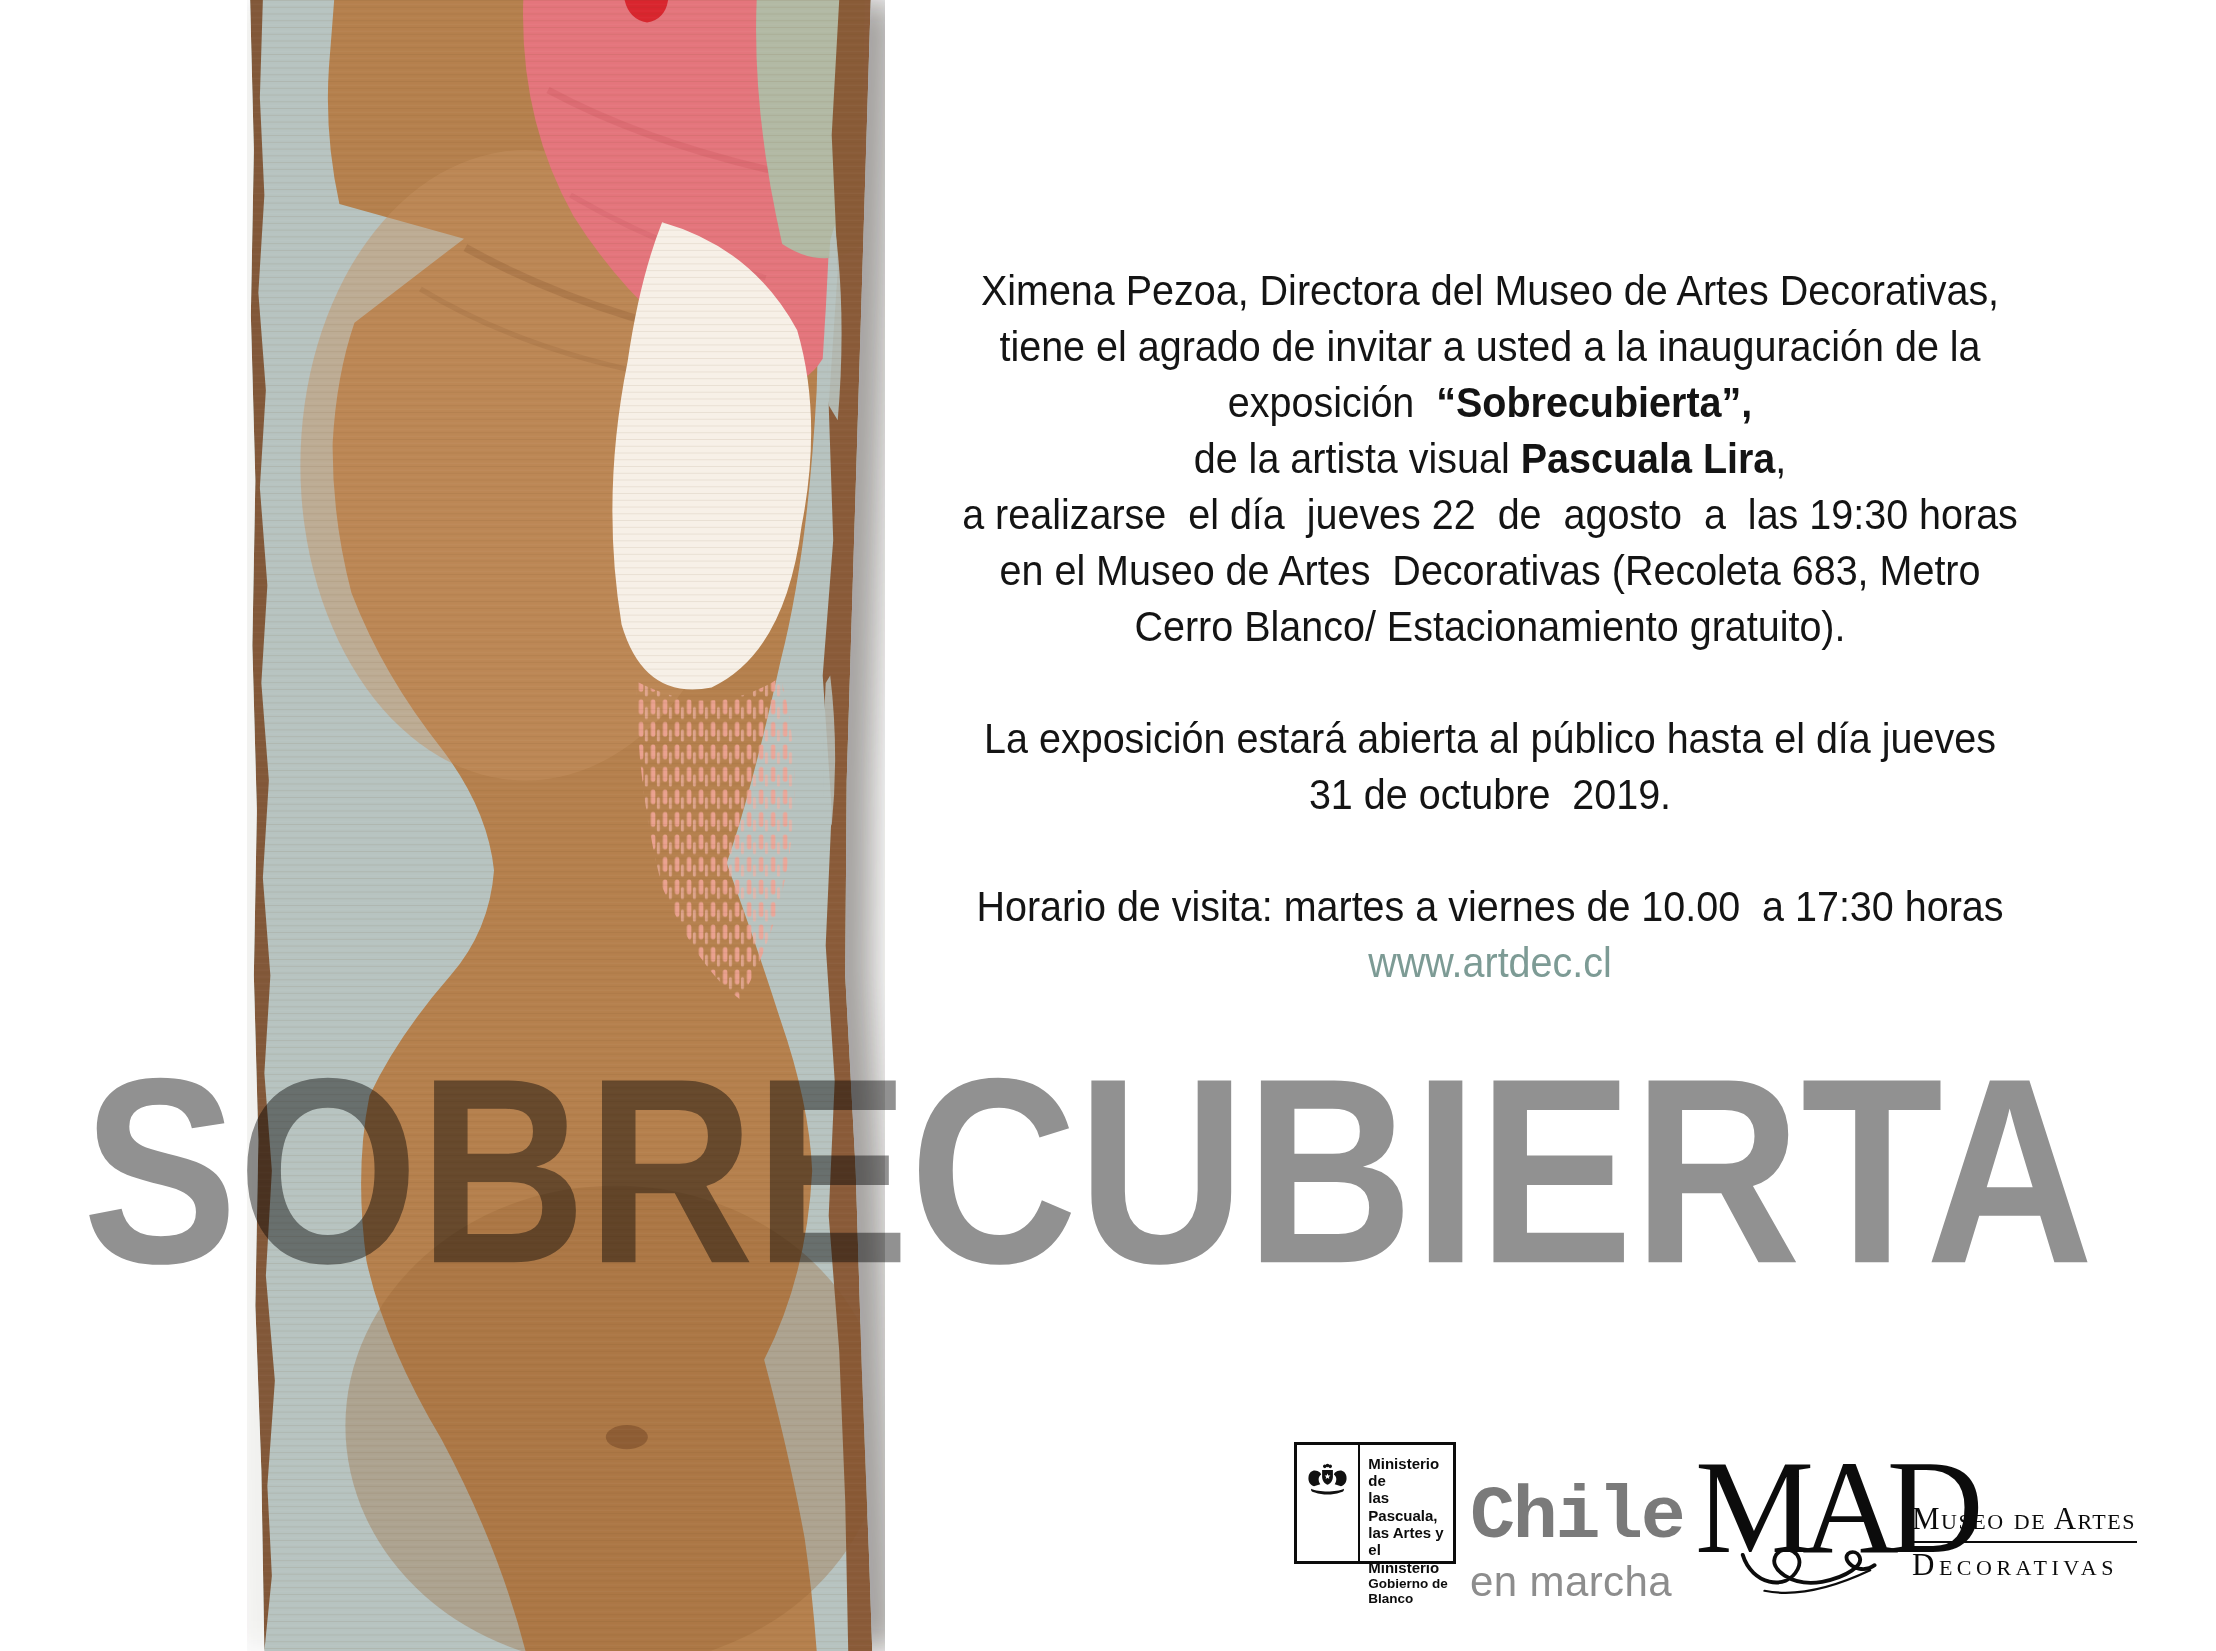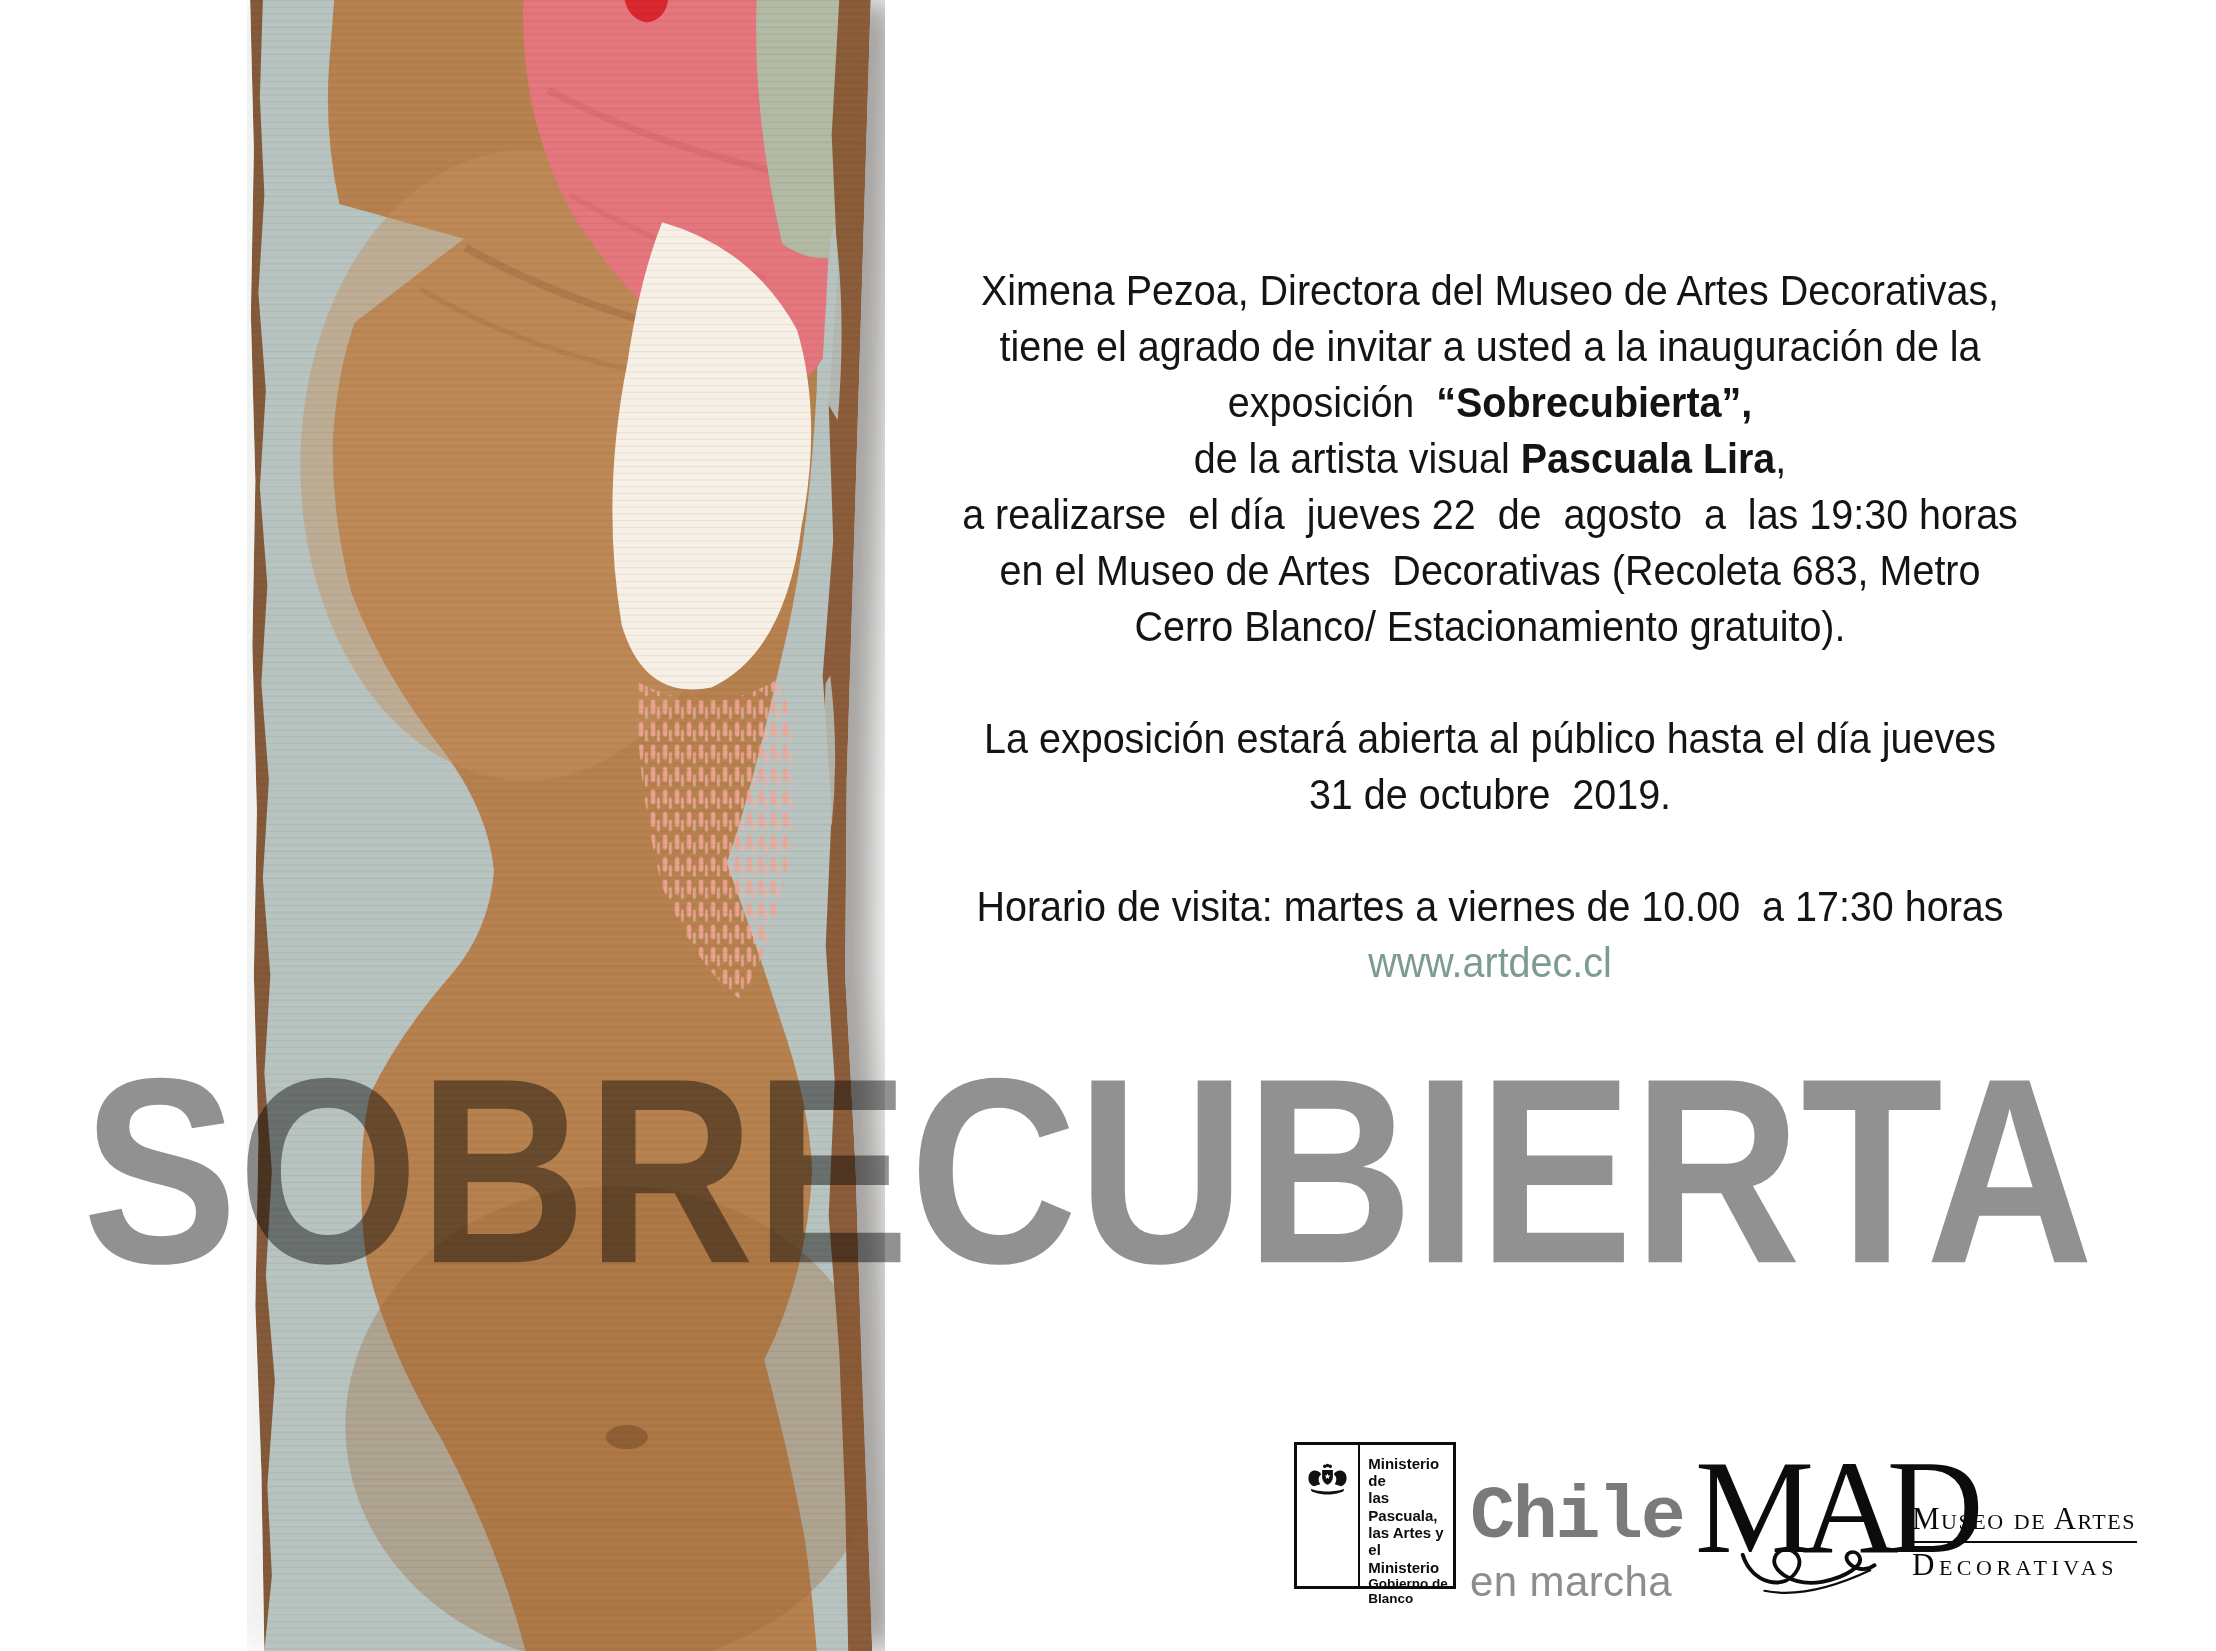--- a/index.html
+++ b/index.html
@@ -28,21 +28,21 @@
     text-align:center;color:var(--ink);
     font-size:42px;line-height:56px;
     transform:scaleX(.94);transform-origin:50% 0;
   }
   .invite .line{min-height:56px;white-space:pre;}
   .invite .b{font-weight:700;}
   .invite .link{color:var(--link);}
 
   
   .ministry-box{
-    position:absolute;left:1294px;top:1442px;width:162px;height:147px;
+    position:absolute;left:1294px;top:1442px;width:162px;height:122px;
     border:3px solid var(--logo-ink);background:#fff;display:flex;
   }
   .ministry-left{width:63px;border-right:2.3px solid var(--logo-ink);display:flex;align-items:flex-start;justify-content:center;}
   .ministry-left svg{margin-top:16.5px;}
   .ministry-right{flex:1;display:flex;flex-direction:column;justify-content:space-between;padding:9.8px 4.5px 7.5px 8.3px;}
   .ministry-name{font-weight:700;font-size:15px;line-height:17.3px;color:var(--logo-ink);}
   .ministry-gov{font-weight:700;font-size:13.5px;color:var(--logo-ink);}
 
   .chile-campaign{position:absolute;left:1470px;top:1480px;line-height:1;}
   .chile-word{font-weight:700;font-size:75px;letter-spacing:-2.3px;color:var(--chile-gray);font-family:Liberation Mono, monospace;}

